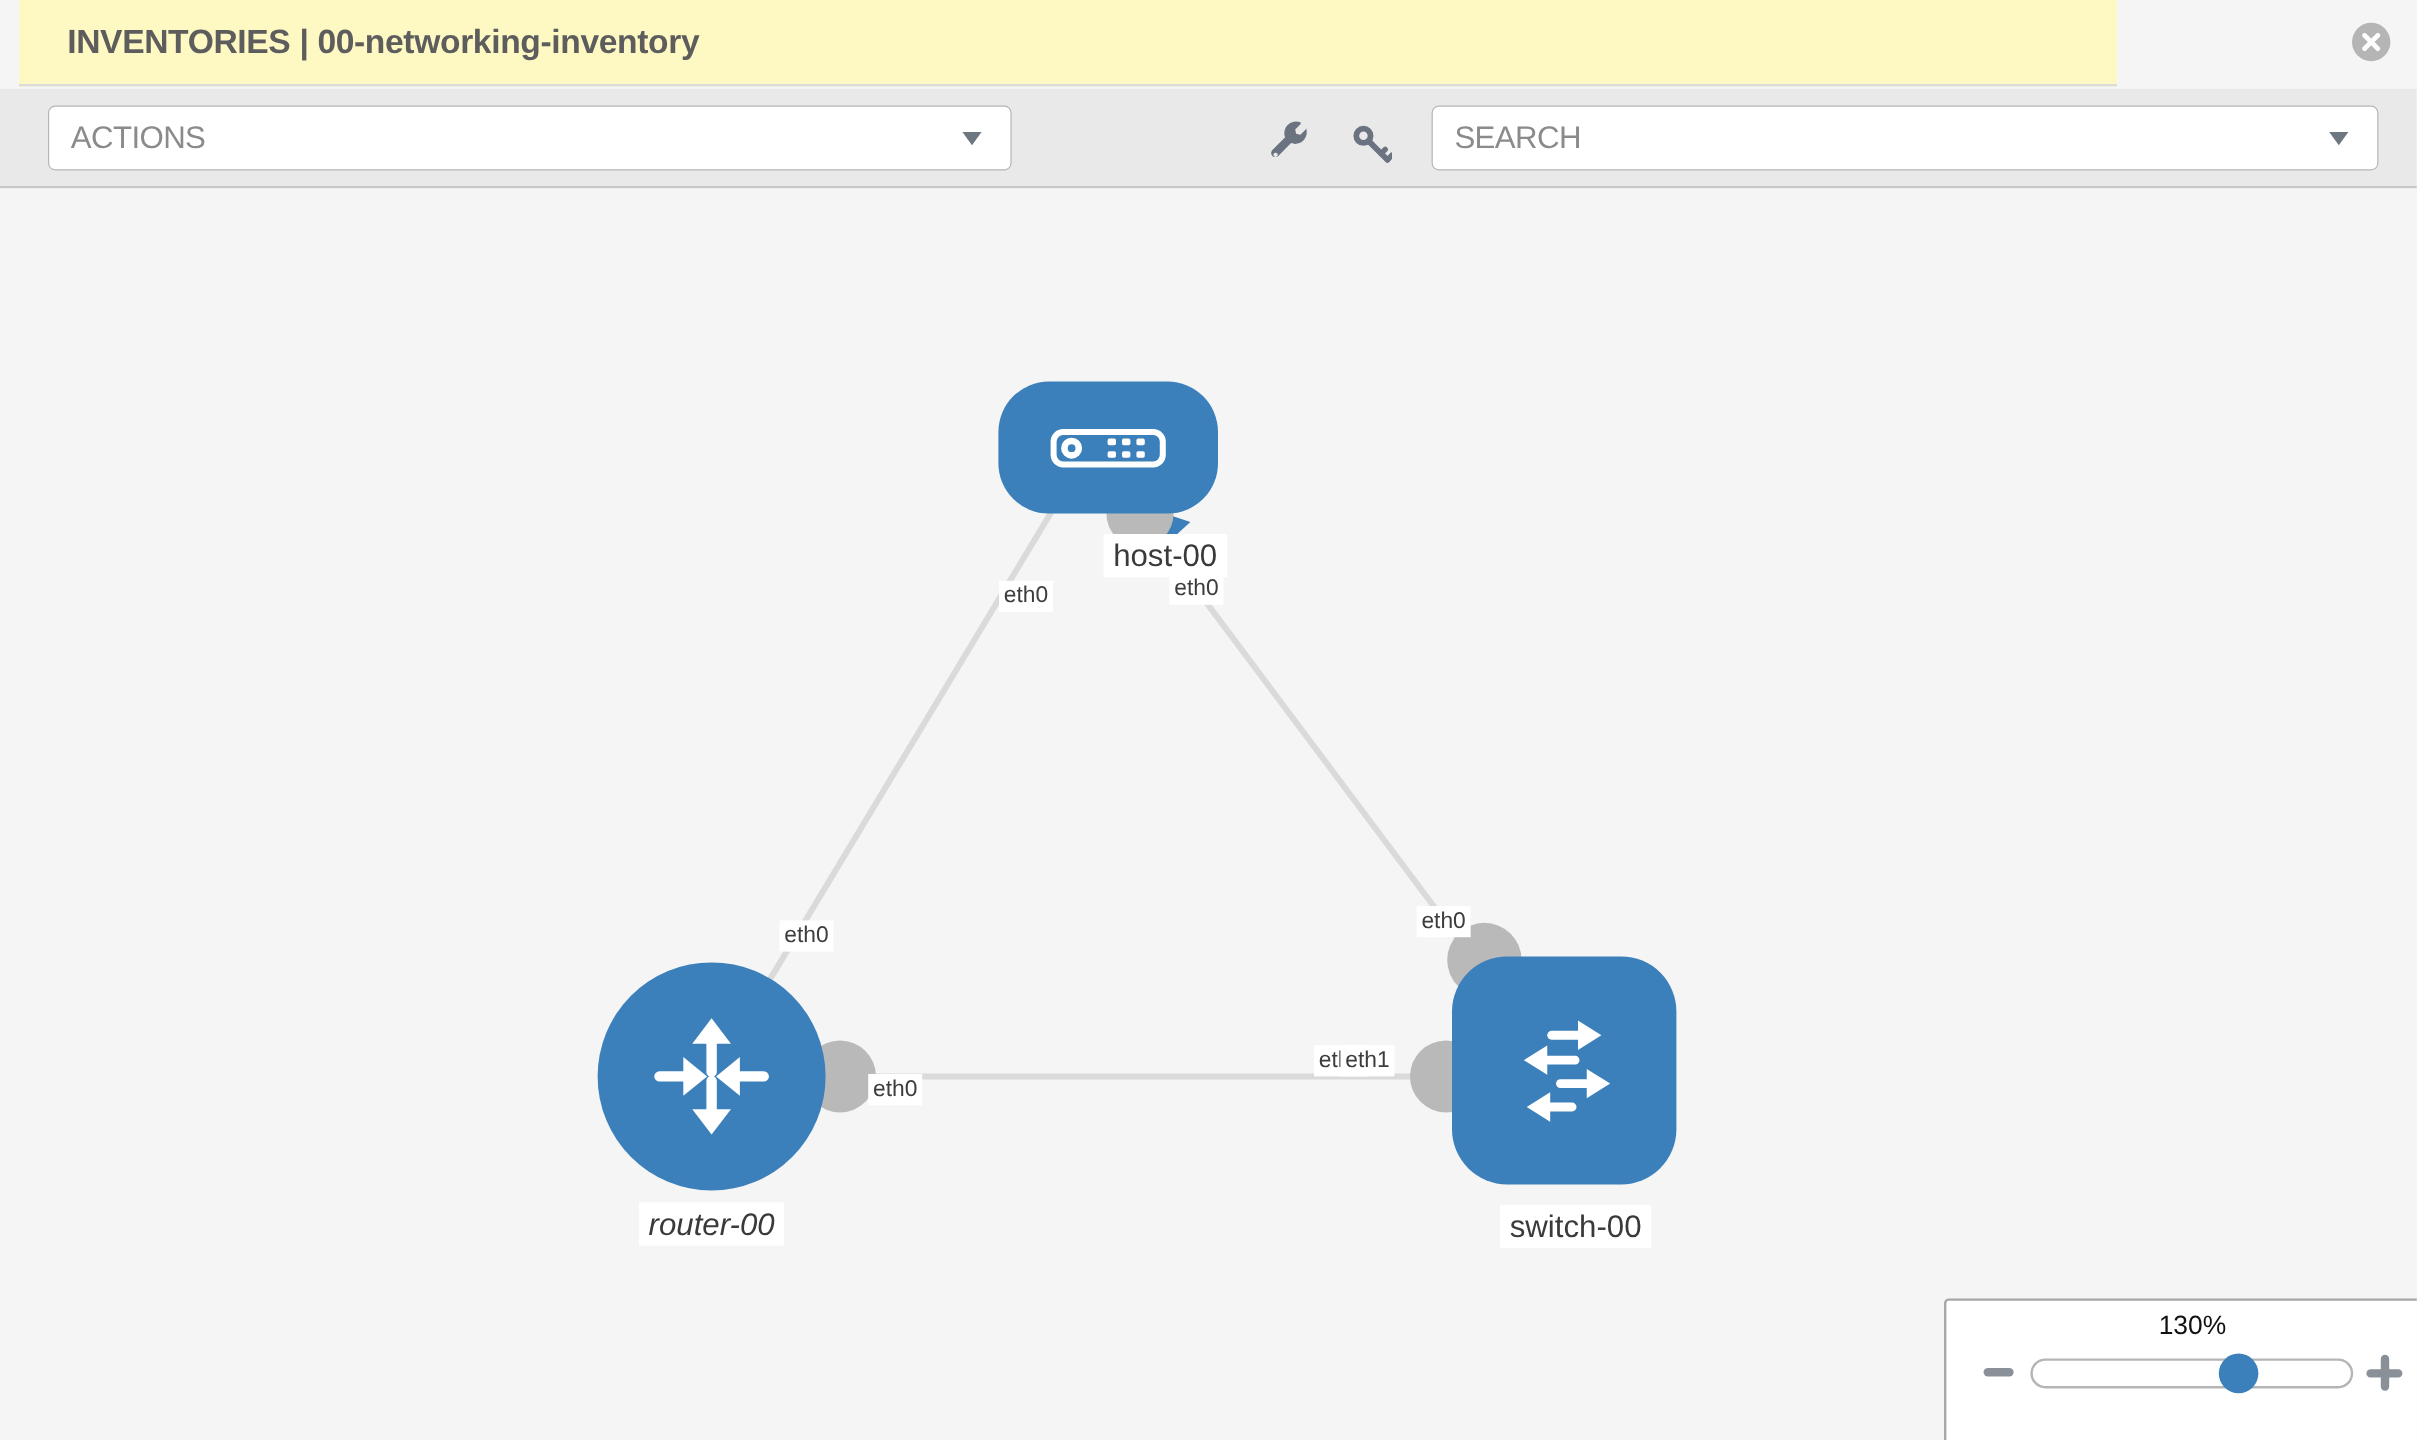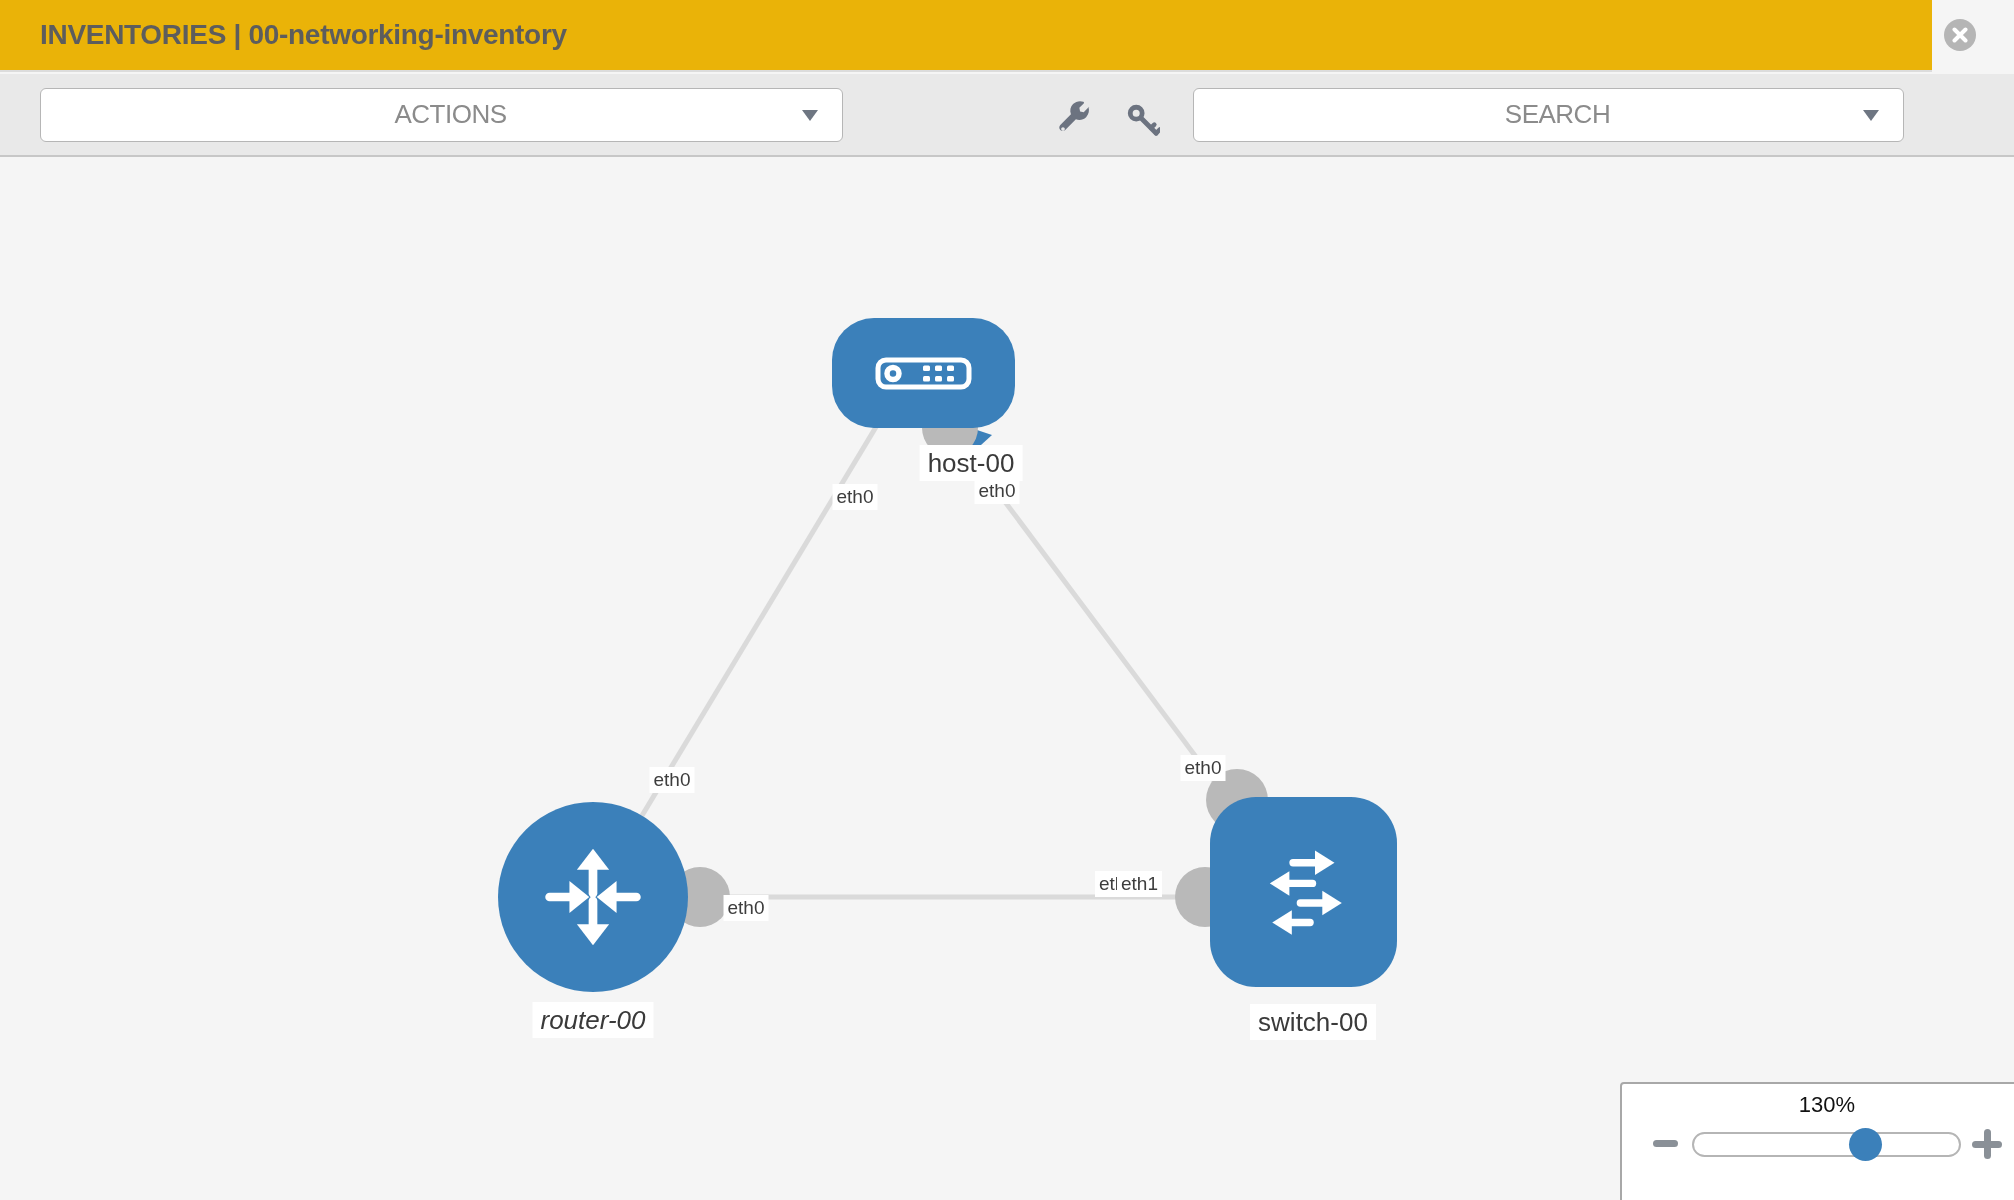--- a/index.html
+++ b/index.html
@@ -3,35 +3,35 @@
 <meta charset="utf-8">
 <style>
   html,body{margin:0;padding:0;}
   body{
     width:2014px;height:1200px;overflow:hidden;position:relative;
     font-family:"Liberation Sans","DejaVu Sans",sans-serif;
     background:#f5f5f5;
   }
   
   .header{
-    position:absolute;left:0;top:0;width:1932px;height:72px;
-    background:#eab308;border-bottom:2px solid #dcdcdc;box-sizing:border-box;
+    position:absolute;left:16px;top:0;width:1748px;height:72px;
+    background:#fef9c3;border-bottom:2px solid #dcdcdc;box-sizing:border-box;
   }
   .title{
     position:absolute;left:40px;top:0;height:70px;line-height:70px;
     font-size:28px;font-weight:bold;color:#5d5d5d;letter-spacing:-0.3px;white-space:nowrap;
   }
   .close-btn{
     position:absolute;left:1944px;top:19px;width:32px;height:32px;border-radius:50%;
     background:#b5b5b5;display:flex;align-items:center;justify-content:center;cursor:pointer;
   }
   
   .toolbar{
     position:absolute;left:0;top:74px;width:2014px;height:83px;
-    background:#e9e9e9;border-bottom:2px solid #c7c7c7;box-sizing:border-box;text-align:center;
+    background:#e9e9e9;border-bottom:2px solid #c7c7c7;box-sizing:border-box;
   }
   .fake-select{
     position:absolute;top:14px;height:54px;background:#ffffff;
     border:1.5px solid #b6b6b6;border-radius:6px;box-sizing:border-box;
     font-size:26px;color:#8b8b8b;line-height:51px;padding-left:18px;
     letter-spacing:-0.5px;cursor:pointer;
   }
   .select-caret{
     position:absolute;right:24px;top:21px;width:0;height:0;
     border-left:8px solid transparent;border-right:8px solid transparent;
@@ -117,21 +117,21 @@
     <span style="display:flex">
       <svg width="34" height="34" viewBox="0 0 24 24" fill="none" stroke="#6c7380">
         <circle cx="7.2" cy="7.2" r="4.2" stroke-width="3.4"></circle>
         <path d="M10.6 10.6 L21.3 21.3" stroke-width="3.4" stroke-linecap="round"></path>
         <path d="M21.3 21.3 L24 18.6" stroke-width="3.2" stroke-linecap="round"></path>
         <path d="M17.6 17.6 L20 15.2" stroke-width="3.2" stroke-linecap="round"></path>
       </svg>
     </span>
   </div>
 
-  <div class="fake-select" style="left:1193px;width:711px;">
+  <div class="fake-select" style="left:1193px;width:789px;">
     <span>SEARCH</span>
     <span class="select-caret"></span>
   </div>
 </div>
 
 <div class="canvas">
 
   <svg class="wires" width="2014" height="1043" viewBox="0 0 2014 1043">
 
     <path d="M885 255 L593 740" stroke="#dadada" stroke-width="5" fill="none"></path>

